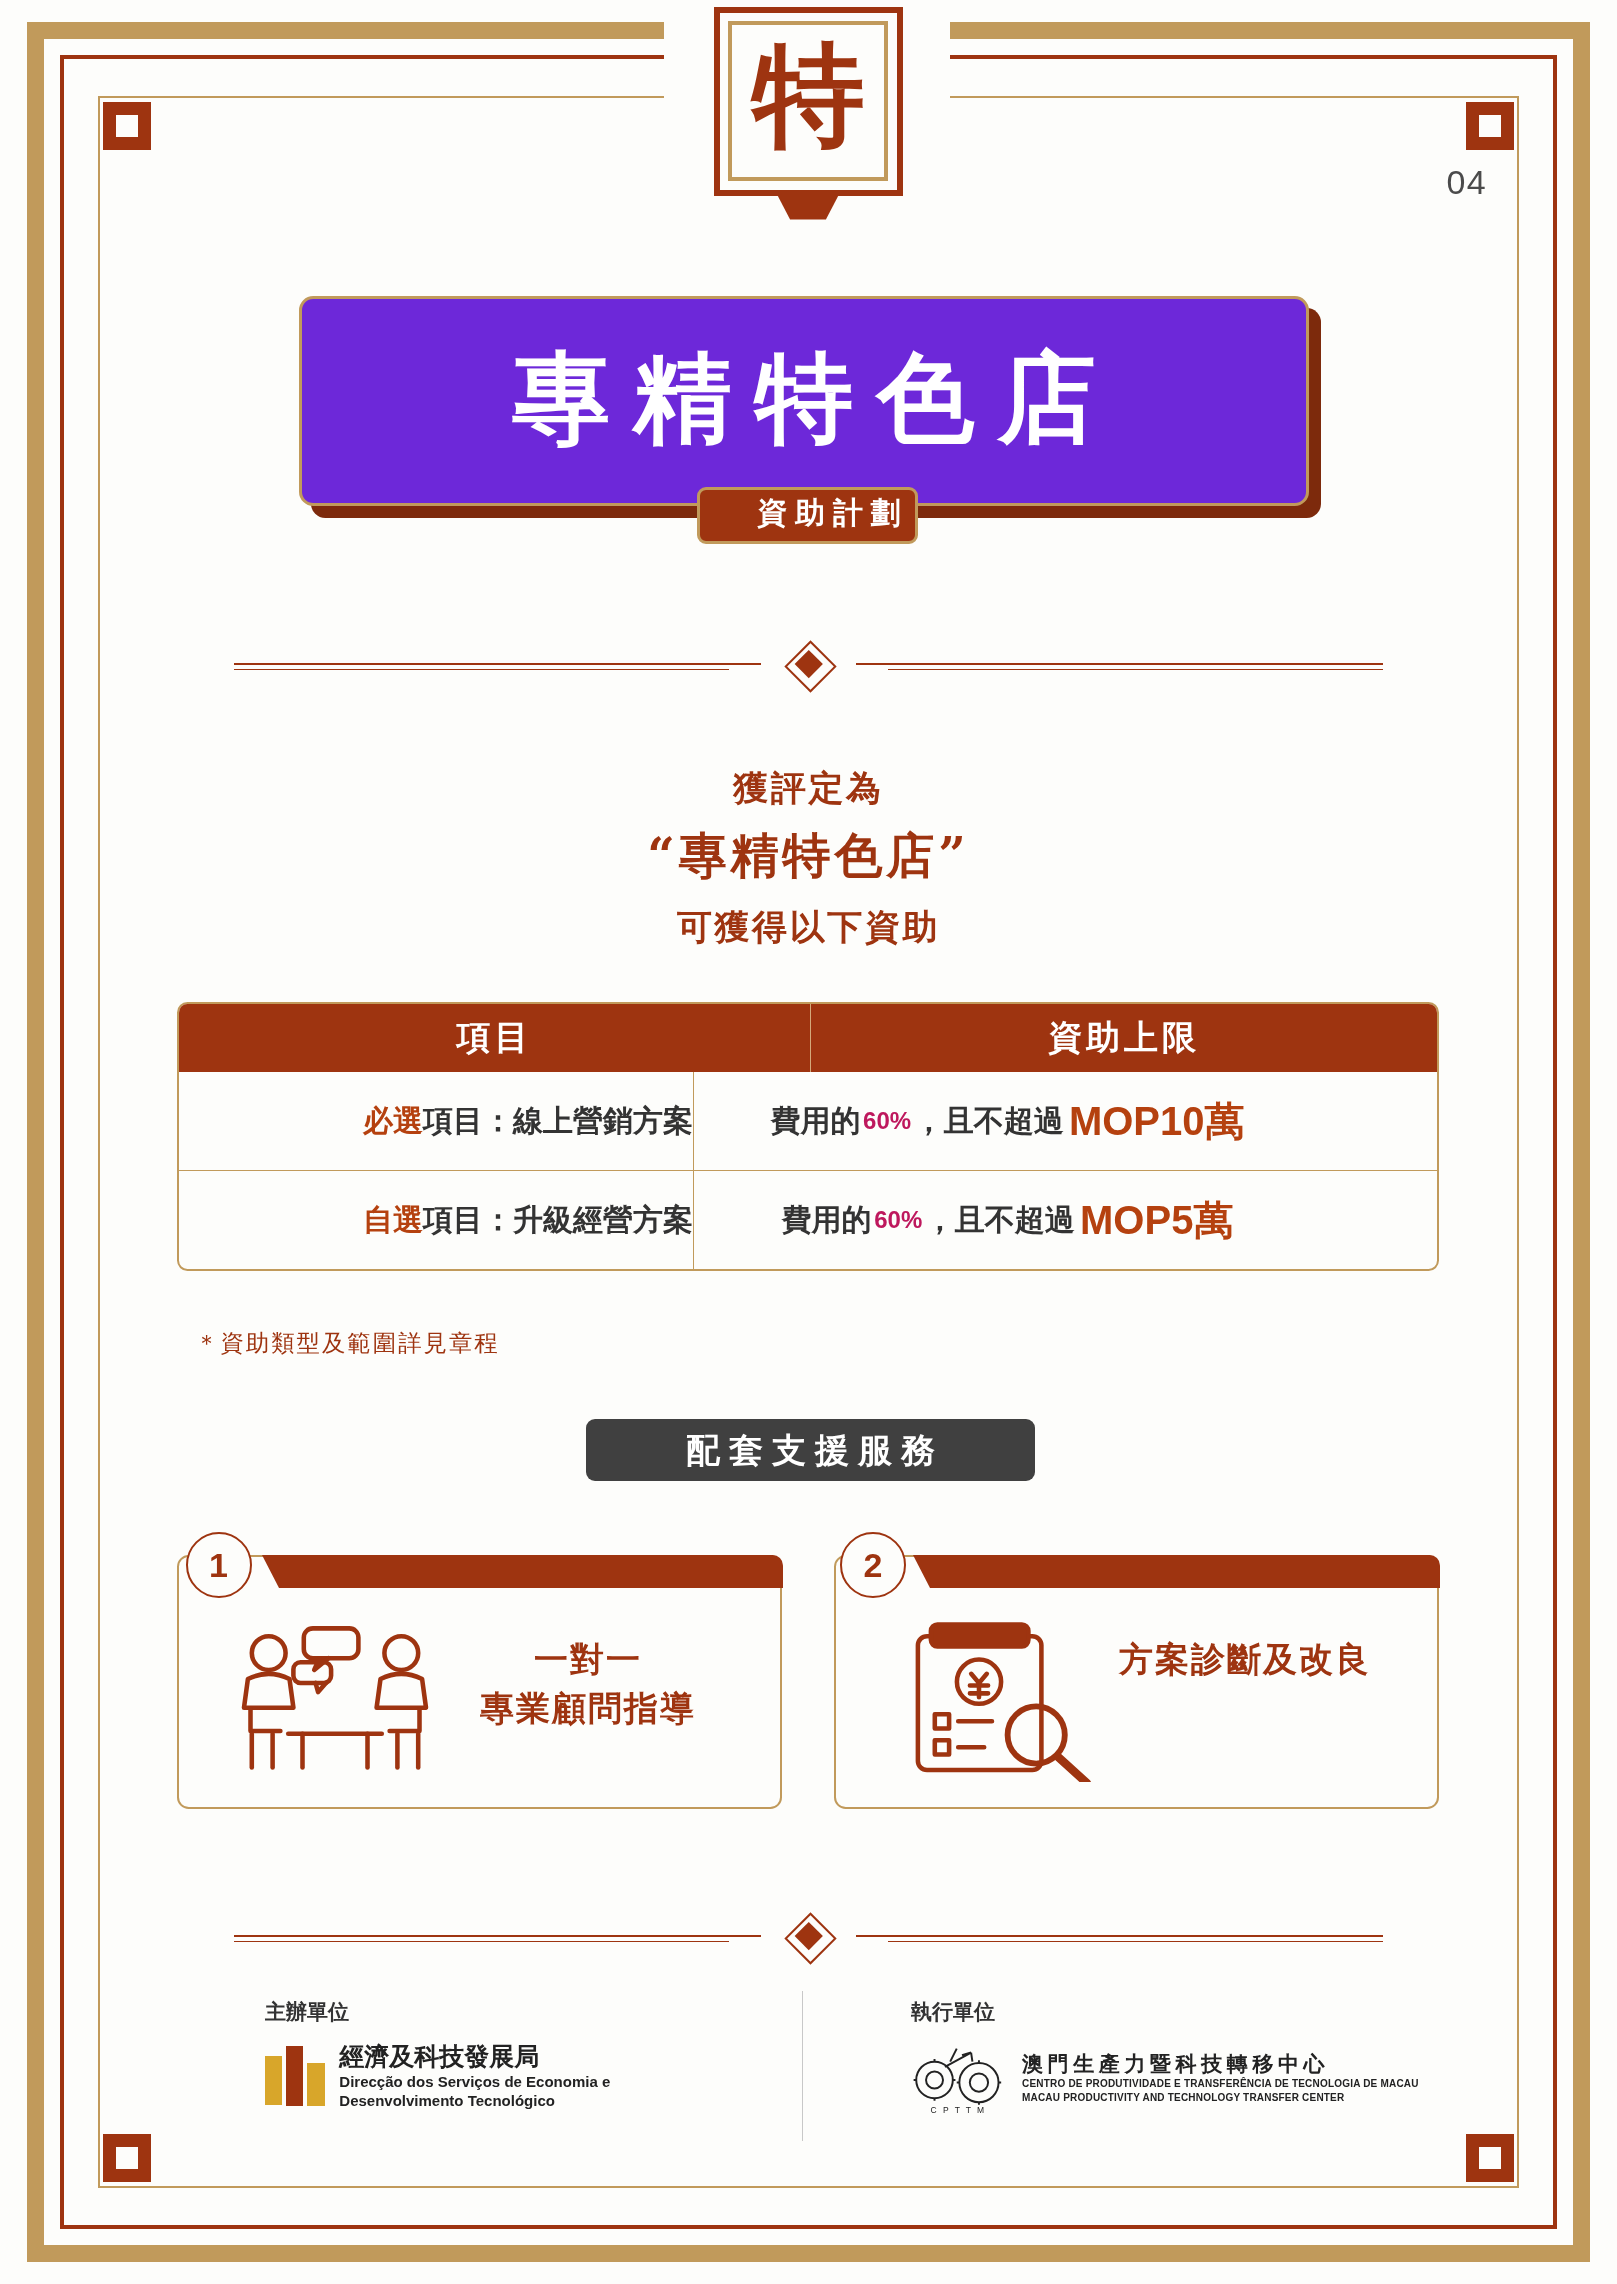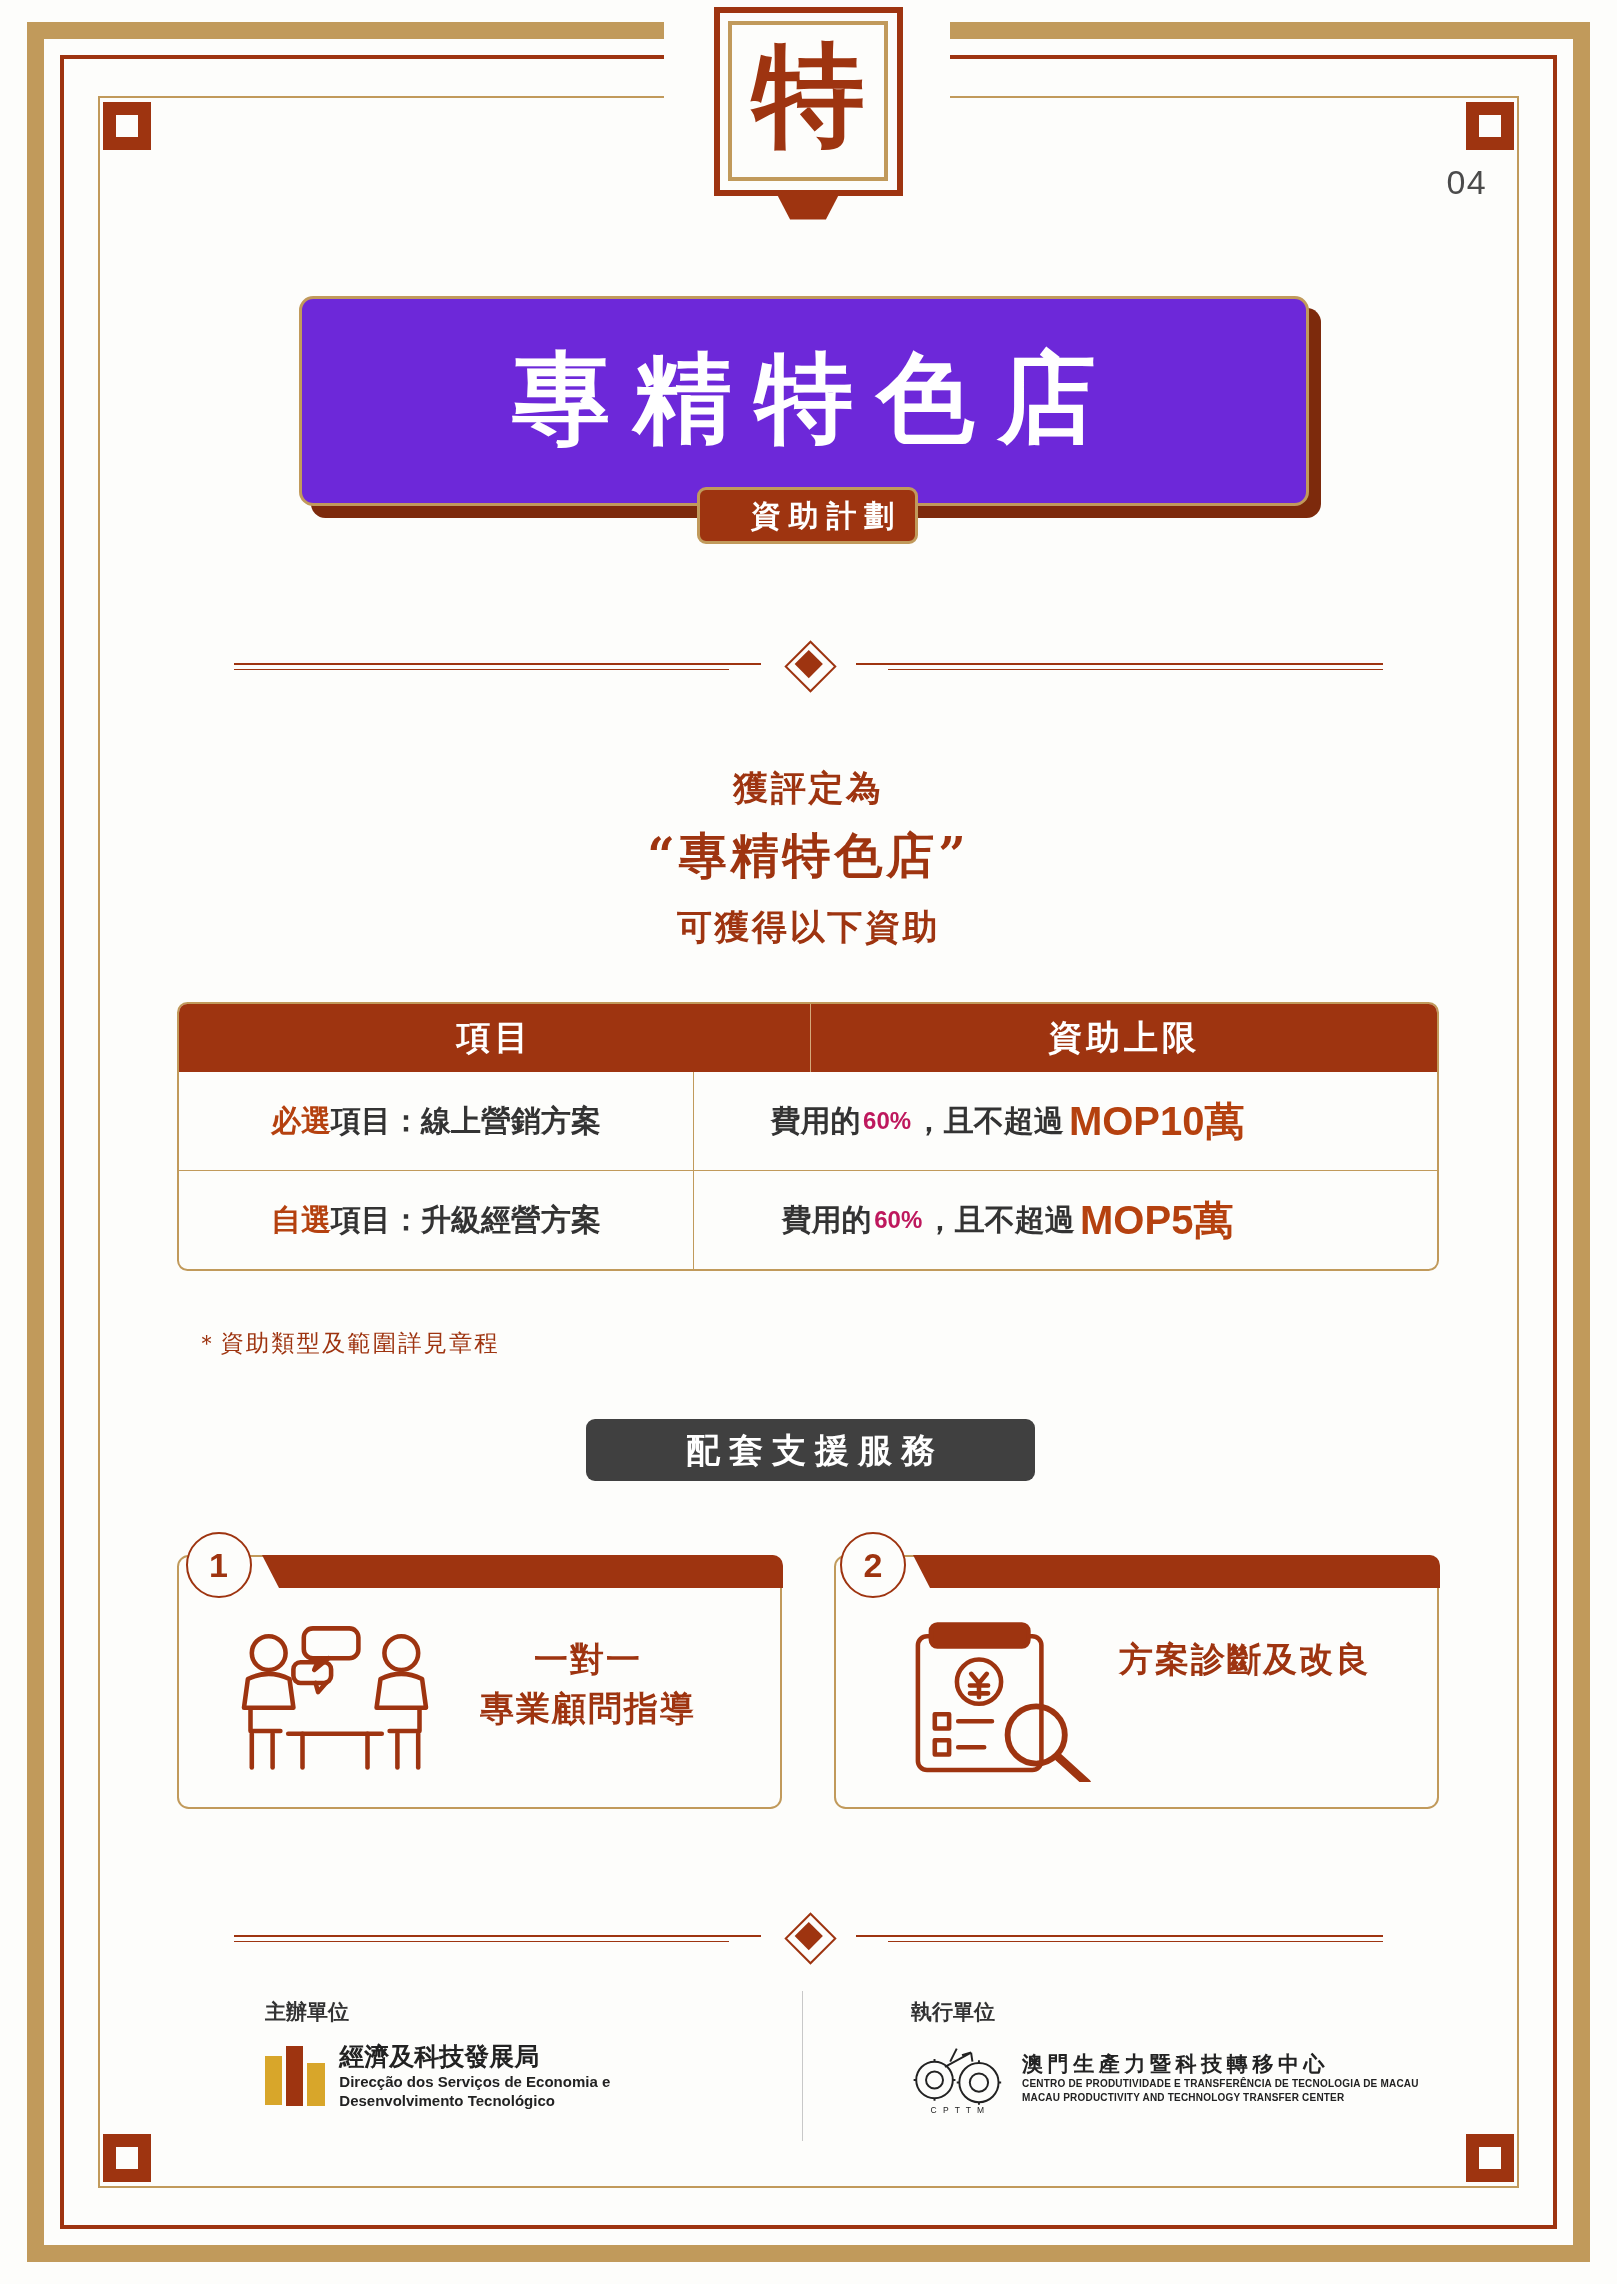--- a/index.html
+++ b/index.html
@@ -166,27 +166,28 @@
     position: absolute;
     left: 33px; top: 0;
     width: 221px; height: 57px;
     background: #9e3410;
     border: 3.3px solid #c19a5b;
     border-radius: 9px;
     box-sizing: border-box;
   }
   .sub-badge span {
     display: block;
+    text-align: center;
     color: #ffffff;
     font-size: 30px;
     letter-spacing: 7.8px;
     text-indent: 7.8px;
     line-height: 51px;
     font-weight: 700;
-    font-family: Liberation Sans, sans-serif;
+    font-family: Liberation Mono, monospace;
     padding-left: 43px;
   }
 
   
   .divider {
     position: absolute;
     height: 26px;
   }
   .divider .line {
     position: absolute;
@@ -283,21 +284,21 @@
   .trow:last-child { border-bottom: none; }
   .td {
     display: flex;
     align-items: center;
     justify-content: center;
     font-size: 30px;
     color: #333;
     font-weight: 700;
     font-family: "DejaVu Serif", serif;
   }
-  .td-1 { width: 514px; border-right: 1.3px solid #c19a5b; }
+  .td-1 { width: 514px; border-right: 1.3px solid #c19a5b; justify-content: flex-end; }
   .td-2 { width: 627px; }
   .hl { color: #b5410f; }
   .big-num {
     font-size: 24px;
     color: #be185d;
     font-family: "Liberation Sans", sans-serif;
     font-weight: 700;
     padding: 0 2.6px;
   }
   .mop {

